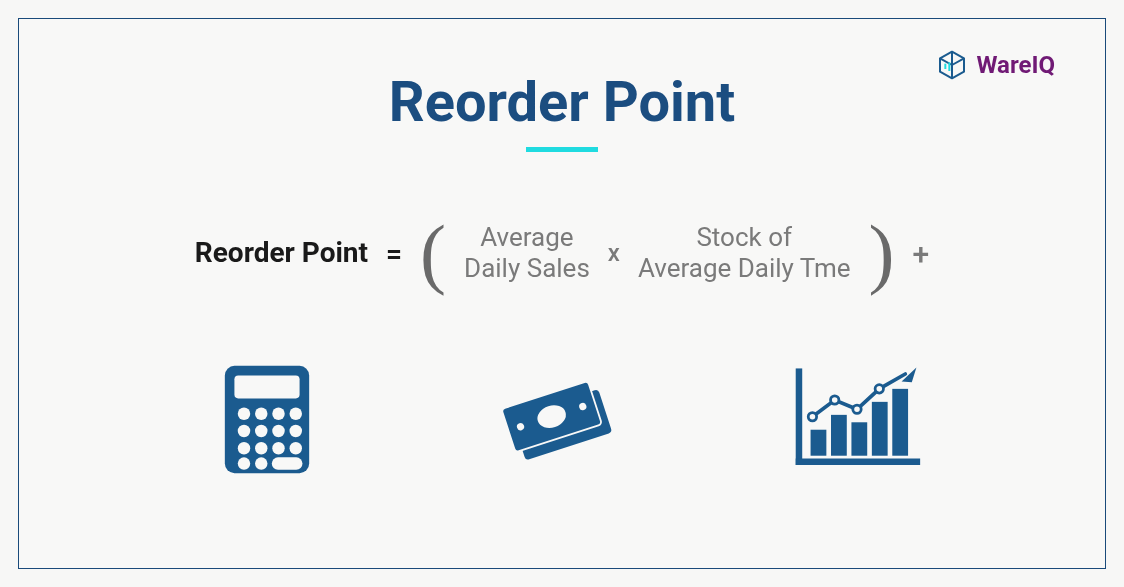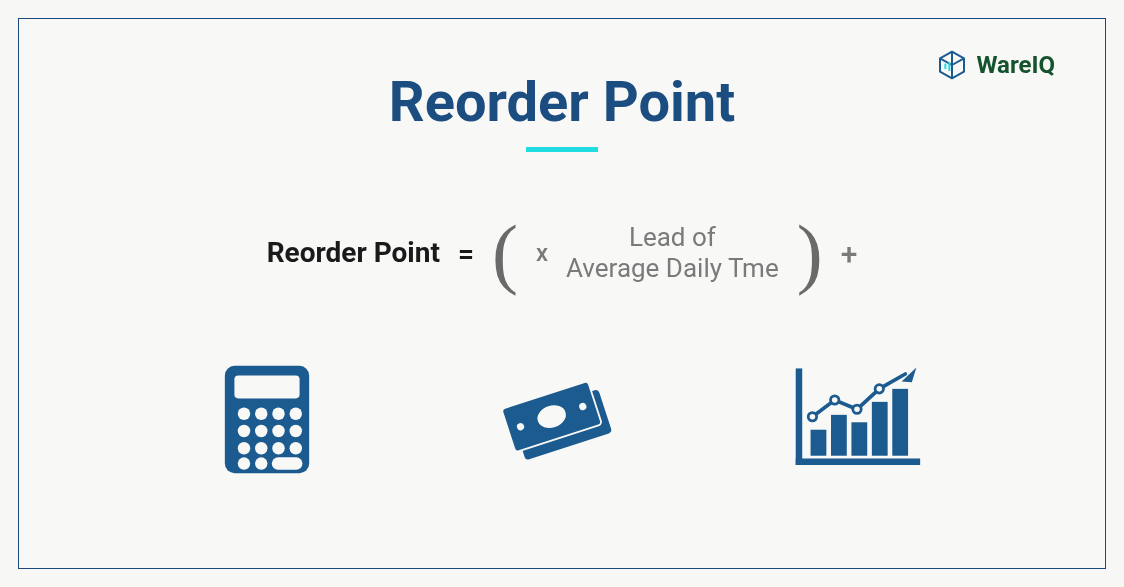--- a/index.html
+++ b/index.html
@@ -32,21 +32,21 @@
       align-items: center;
       gap: 8px;
     }
     .logo-icon {
       width: 32px;
       height: 32px;
     }
     .logo-text {
       font-size: 24px;
       font-weight: 700;
-      color: #14532d;
+      color: #701a75;
     }
     .title {
       text-align: center;
       font-size: 56px;
       font-weight: 700;
       color: #1b4d80;
       margin-top: 30px;
     }
     .underline {
       width: 72px;
@@ -137,23 +137,27 @@
 
   <h1 class="title">Reorder Point</h1>
   <div class="underline"></div>
 
   <div class="formula">
     <div class="formula-label">
       <div>Reorder Point</div>
     </div>
     <div class="eq">=</div>
     <div class="paren">(</div>
+    <div class="term">
+      <div>Average</div>
+      <div>Daily Sales</div>
+    </div>
     <div class="op">x</div>
     <div class="term">
-      <div>Lead of</div>
+      <div>Stock of</div>
       <div>Average Daily Tme</div>
     </div>
     <div class="paren">)</div>
     <div class="plus">+</div>
   </div>
 
   <div class="icons-row">
     <div class="icon-slot">
       <svg viewBox="0 0 100 120" width="100" height="115">
         <rect x="6" y="4" width="88" height="112" rx="10" fill="#1b5b8f"></rect>

